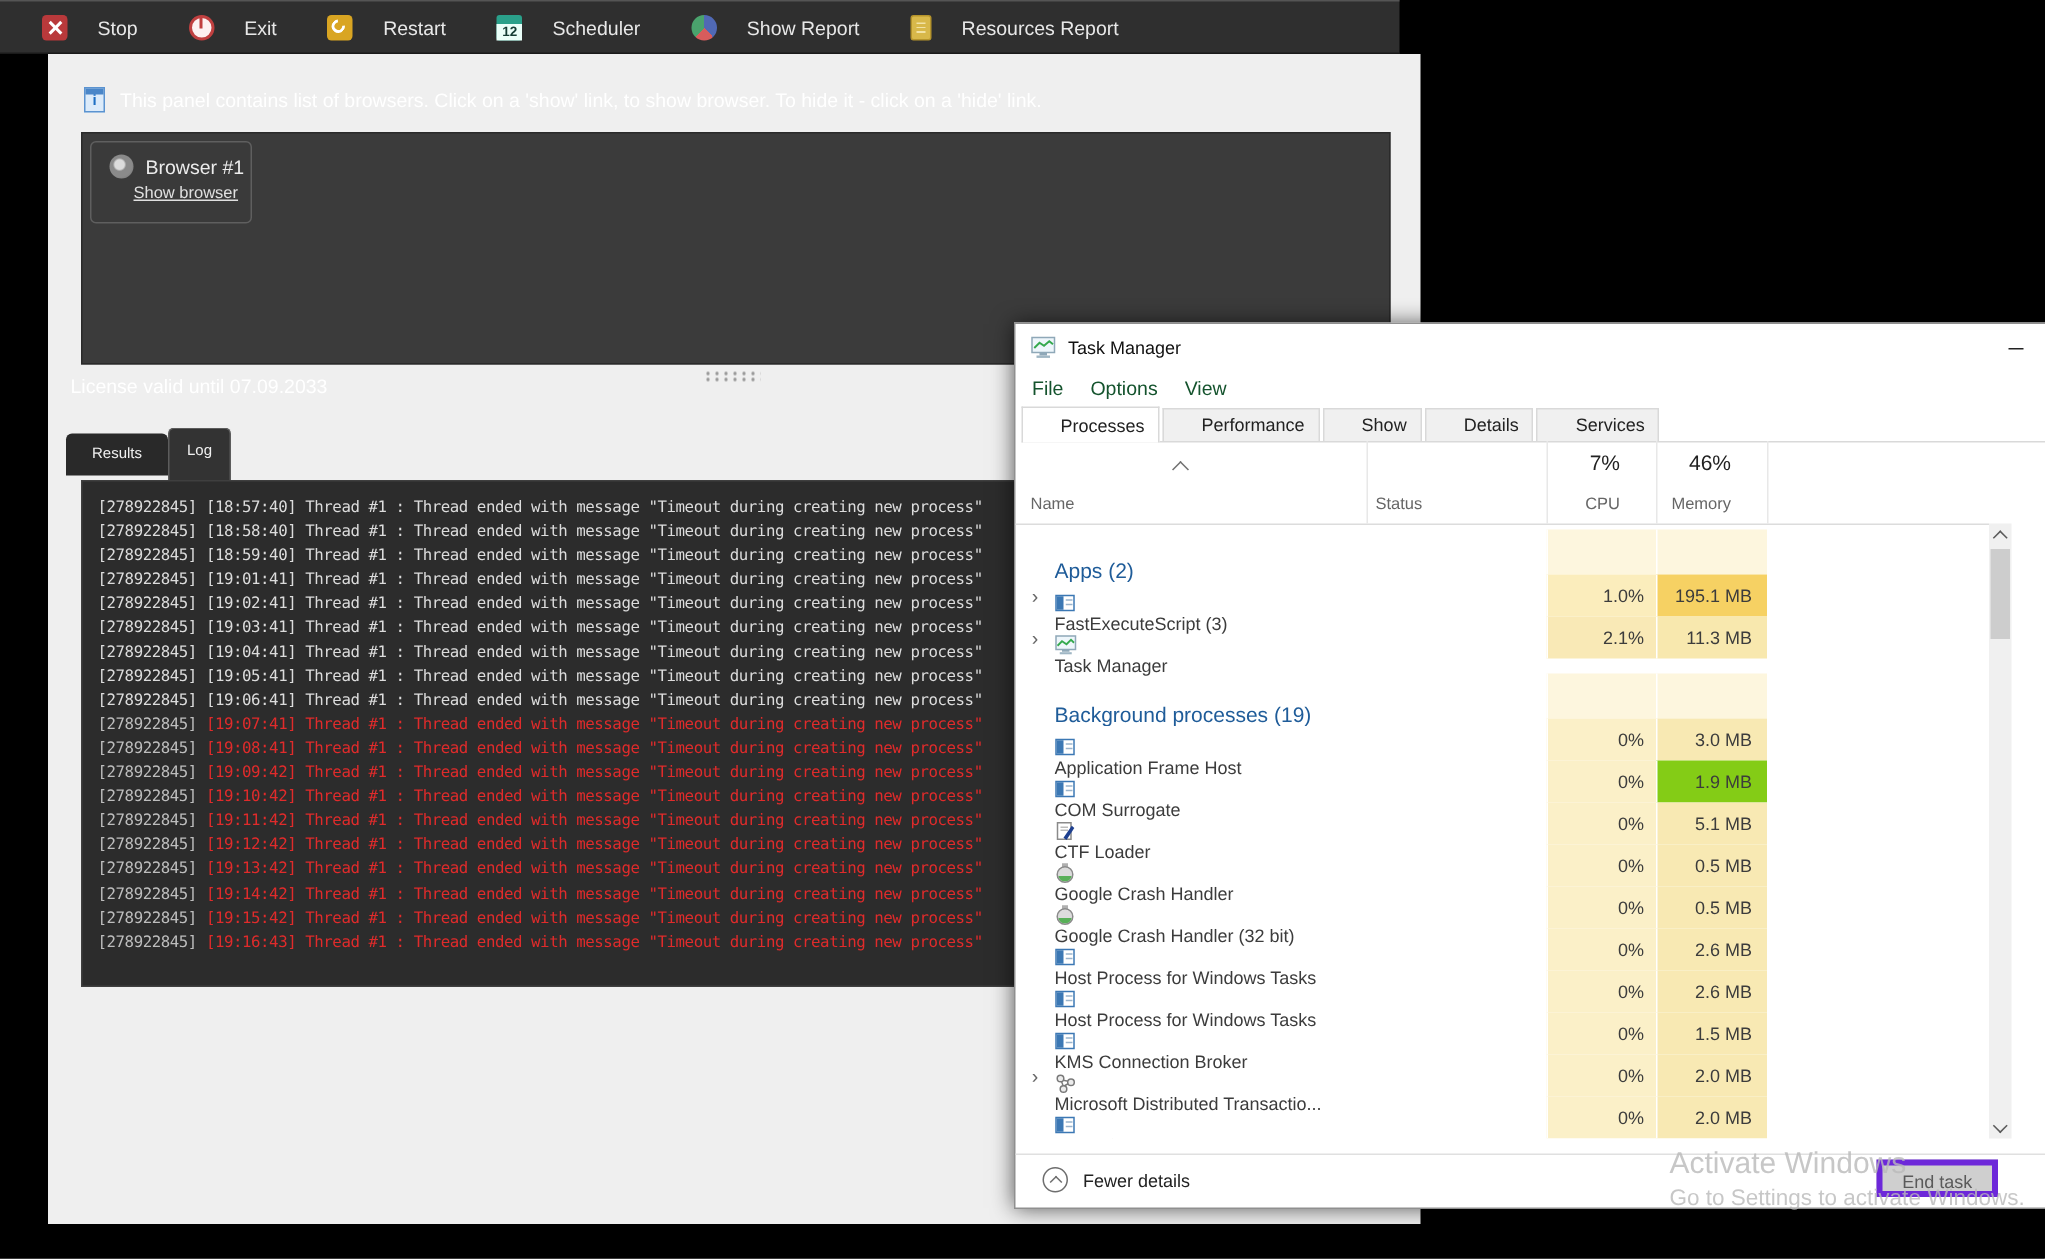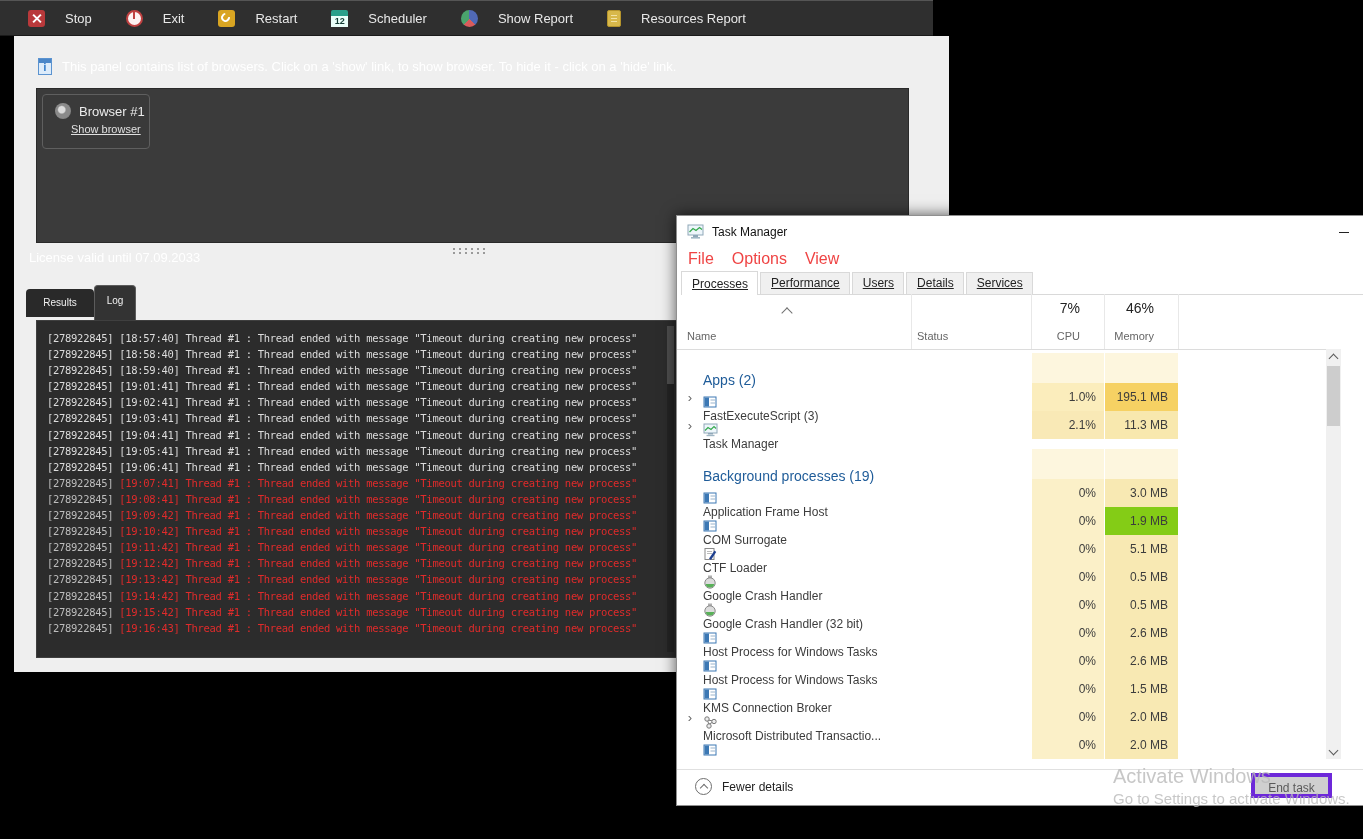--- a/index.html
+++ b/index.html
@@ -23,21 +23,21 @@
   .scheduler-icon{background:#2aa08a;border-radius:2px;}
   .scheduler-icon .tbi-text{position:absolute;left:0;right:0;bottom:0;height:11px;background:#eafff9;
     color:#143c34;font-size:9px;font-weight:bold;text-align:center;line-height:11px;}
   .show-report-icon{border-radius:50%;
     background:conic-gradient(#5069b5 0 38%, #d85c5c 38% 62%, #4aa36d 62% 100%);}
   .resources-report-icon{width:14px;background:#d8b84a;border-radius:2px;border:1px solid #b5942c;box-sizing:border-box;}
   .resources-report-icon::after{content:"";position:absolute;left:3px;right:3px;top:4px;height:9px;
     background:repeating-linear-gradient(#f2e2a4 0 1px, transparent 1px 3px);}
 
   
-  .app-window{position:absolute;left:14px;top:36px;width:915px;height:636px;background:#efefef;padding-left:20px;}
+  .app-window{position:absolute;left:32px;top:36px;width:915px;height:780px;background:#efefef;}
   .info-row{position:absolute;left:24px;top:22px;display:flex;align-items:center;gap:10px;}
   .info-icon{width:12px;height:15px;background:#dcebfa;border:1px solid #5b93d0;position:relative;}
   .info-icon::before{content:"";position:absolute;left:0;right:0;top:0;height:4px;background:#4a86c8;}
   .info-icon::after{content:"i";position:absolute;left:0;right:0;top:3px;color:#1f6fc4;font-size:10px;
     font-weight:bold;text-align:center;}
   .info-text{color:#ffffff;font-size:13px;}
   .browsers-panel{position:absolute;left:22px;top:52px;width:873px;height:155px;background:#3b3b3b;
     border:1px solid #2a2a2a;box-sizing:border-box;}
   .browser-card{position:absolute;left:5px;top:5px;width:106px;height:53px;background:#3a3a3a;
     border:1px solid #5f5f5f;border-radius:4px;}
@@ -71,25 +71,25 @@
     border:1px solid #8f8f8f;box-sizing:border-box;box-shadow:0 0 14px rgba(0,0,0,.65);color:#222;}
   .tm-titlebar{position:absolute;left:0;top:0;right:0;height:32px;display:flex;align-items:center;}
   .tm-app-icon{margin-left:10px;width:17px;height:16px;}
   .tm-title{margin-left:8px;font-size:12px;color:#111;}
   .tm-controls{position:absolute;right:0;top:0;height:32px;display:flex;}
   .tm-ctl{width:45px;height:32px;display:flex;align-items:center;justify-content:center;cursor:pointer;color:#222;}
   .min-icon{width:10px;height:1px;background:#222;}
   .max-icon{width:9px;height:9px;border:1px solid #222;}
   .close-icon{font-size:16px;line-height:16px;font-family:"DejaVu Sans",sans-serif;}
   .tm-menubar{position:absolute;left:2px;top:32px;height:21px;display:flex;align-items:center;}
-  .tm-menu-item{padding:0 9px;font-size:16px;color:#ef4444;cursor:pointer;}
+  .tm-menu-item{padding:0 9px;font-size:13px;color:#14532d;cursor:pointer;}
   .tm-tabsbar{position:absolute;left:4px;top:55px;right:0;height:23px;display:flex;align-items:flex-end;
     border-bottom:1px solid #d9d9d9;}
-  .tm-tab{padding:3px 9px 4px 10px;font-size:12px;color:#222;background:#f0f0f0;border:1px solid #d9d9d9;
-    border-bottom:none;margin-right:2px;cursor:pointer;text-decoration:underline;}
+  .tm-tab{padding:3px 9px 4px 25px;font-size:12px;color:#222;background:#f0f0f0;border:1px solid #d9d9d9;
+    border-bottom:none;margin-right:2px;cursor:pointer;}
   .tm-tab.active{background:#fff;position:relative;top:1px;padding-top:5px;}
   .tm-header{position:absolute;left:0;top:78px;width:649px;height:55px;border-bottom:1px solid #dcdcdc;}
   .hdr-sep{position:absolute;top:0;bottom:0;width:1px;background:#e8e8e8;}
   .sort-chevron{position:absolute;left:106px;top:13px;width:9px;height:9px;}
   .sort-chevron::after{content:"";position:absolute;left:0;top:2px;width:7px;height:7px;
     border-left:1px solid #707070;border-top:1px solid #707070;transform:rotate(45deg);}
   .hdr-label{position:absolute;bottom:7px;font-size:11px;color:#666;}
   .hdr-name{left:10px;}
   .hdr-status{left:240px;}
   .hdr-cpu-val{position:absolute;right:246px;top:6px;font-size:14px;color:#222;}
@@ -232,21 +232,21 @@
     </div>
   </div>
   <div class="tm-menubar">
       <div class="tm-menu-item">File</div>
       <div class="tm-menu-item">Options</div>
       <div class="tm-menu-item">View</div>
     </div>
   <div class="tm-tabsbar">
       <div class="tm-tab active">Processes</div>
       <div class="tm-tab">Performance</div>
-      <div class="tm-tab">Users</div>
+      <div class="tm-tab">Show</div>
       <div class="tm-tab">Details</div>
       <div class="tm-tab">Services</div>
     </div>
   <div class="tm-header">
     <span class="hdr-sep" style="left:234px"></span>
     <span class="hdr-sep" style="left:354px"></span>
     <span class="hdr-sep" style="left:427px"></span>
     <span class="hdr-sep" style="left:501px"></span>
     <span class="sort-chevron"></span>
     <span class="hdr-label hdr-name">Name</span>

